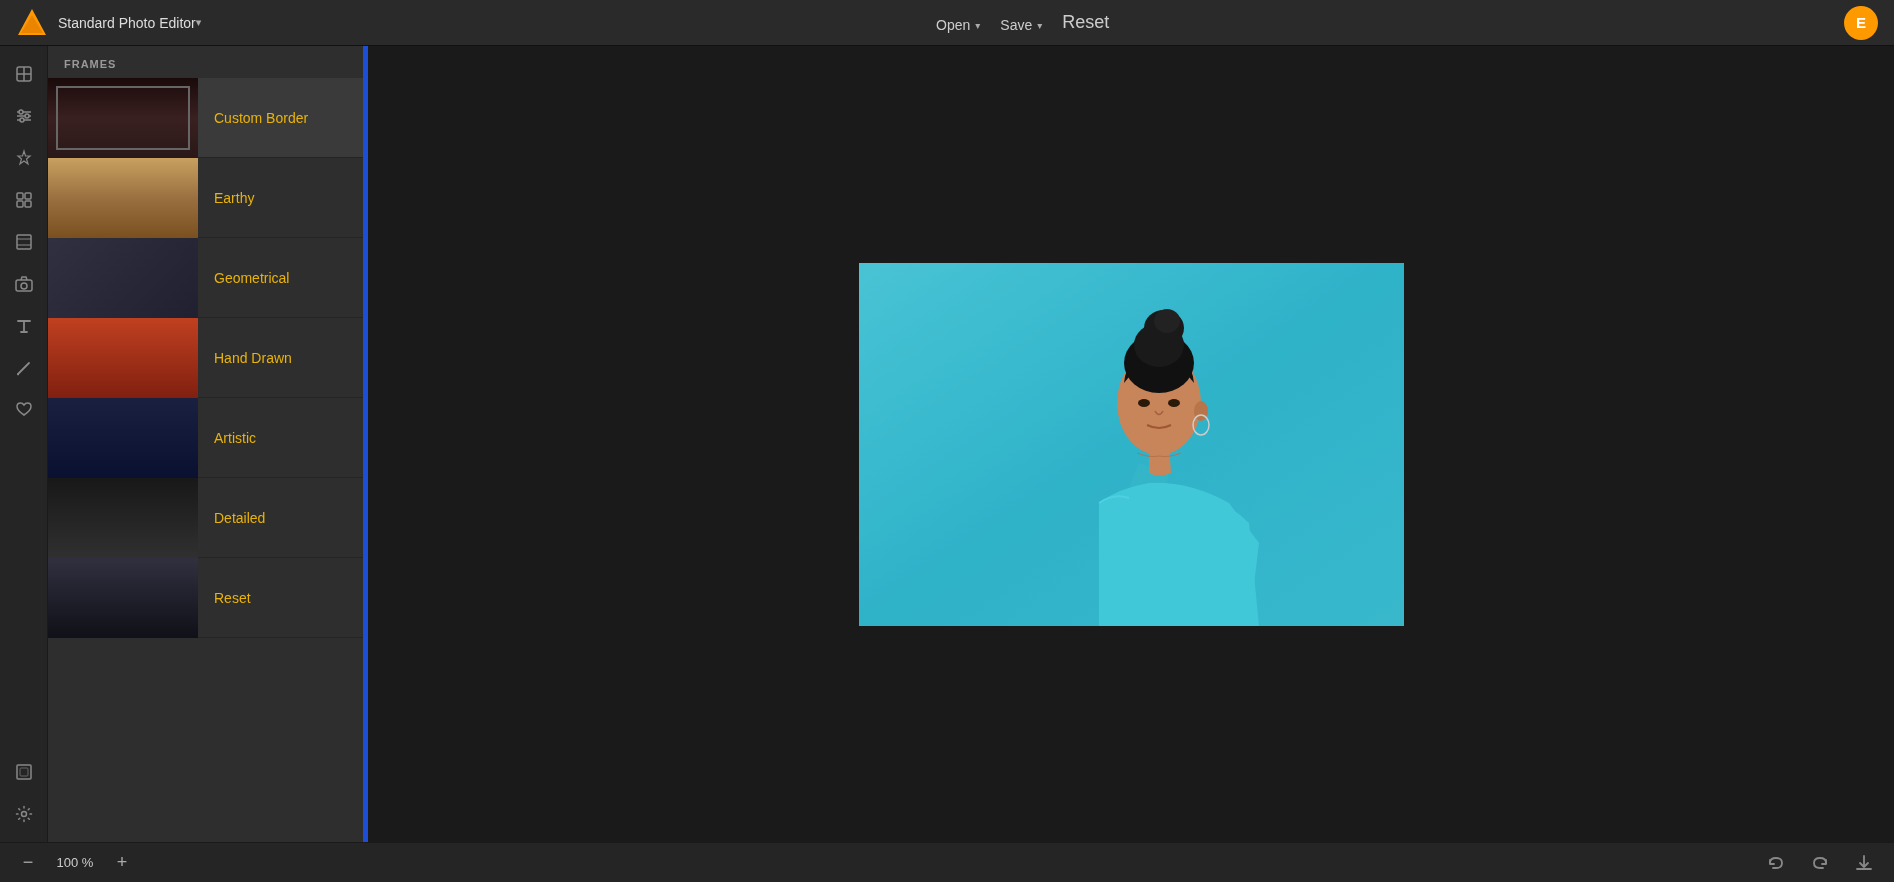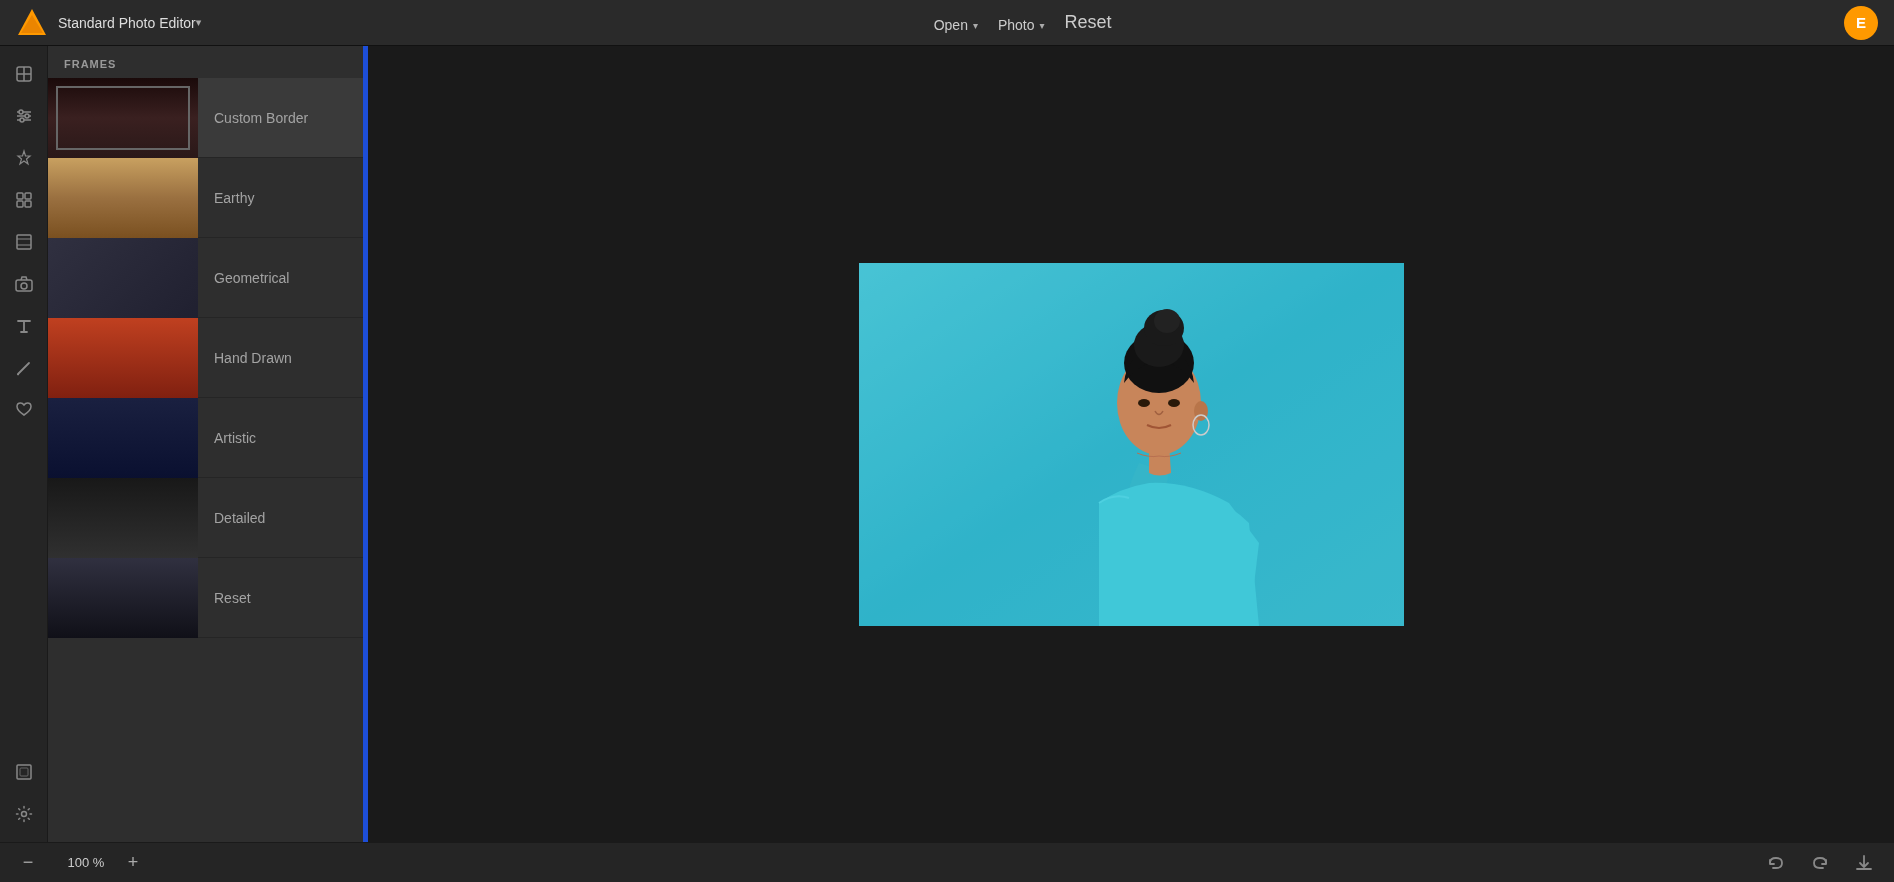--- a/index.html
+++ b/index.html
@@ -159,21 +159,21 @@
       width: 150px;
       height: 80px;
       flex-shrink: 0;
       overflow: hidden;
       position: relative;
     }
 
     .frame-label {
       padding: 0 16px;
       font-size: 14px;
-      color: #a3a3a3;
+      color: #eab308;
     }
 
     
     .canvas-area {
       flex: 1;
       background: #1a1a1a;
       display: flex;
       align-items: center;
       justify-content: center;
       position: relative;
@@ -218,21 +218,20 @@
       height: 24px;
       display: flex;
       align-items: center;
       justify-content: center;
     }
     .zoom-label {
       font-size: 13px;
       color: #ccc;
       min-width: 50px;
       text-align: center;
-      margin-left: 11px;
     }
     .bottombar-right {
       margin-left: auto;
       display: flex;
       align-items: center;
       gap: 16px;
     }
     .bottombar-icon-btn {
       background: none;
       border: none;
@@ -312,21 +311,21 @@
     <span class="topbar-title">Standard Photo Editor</span>
     <span class="topbar-chevron">▾</span>
   </div>
 
   <div class="topbar-center">
     <button class="topbar-btn">
       <span>Open</span>
       <span class="chevron">▾</span>
     </button>
     <button class="topbar-btn">
-      <span>Photo</span>
+      <span>Save</span>
       <span class="chevron">▾</span>
     </button>
     <button class="topbar-reset">Reset</button>
   </div>
 
   <div class="topbar-avatar">E</div>
 </div>
 
 <div class="main">
 

